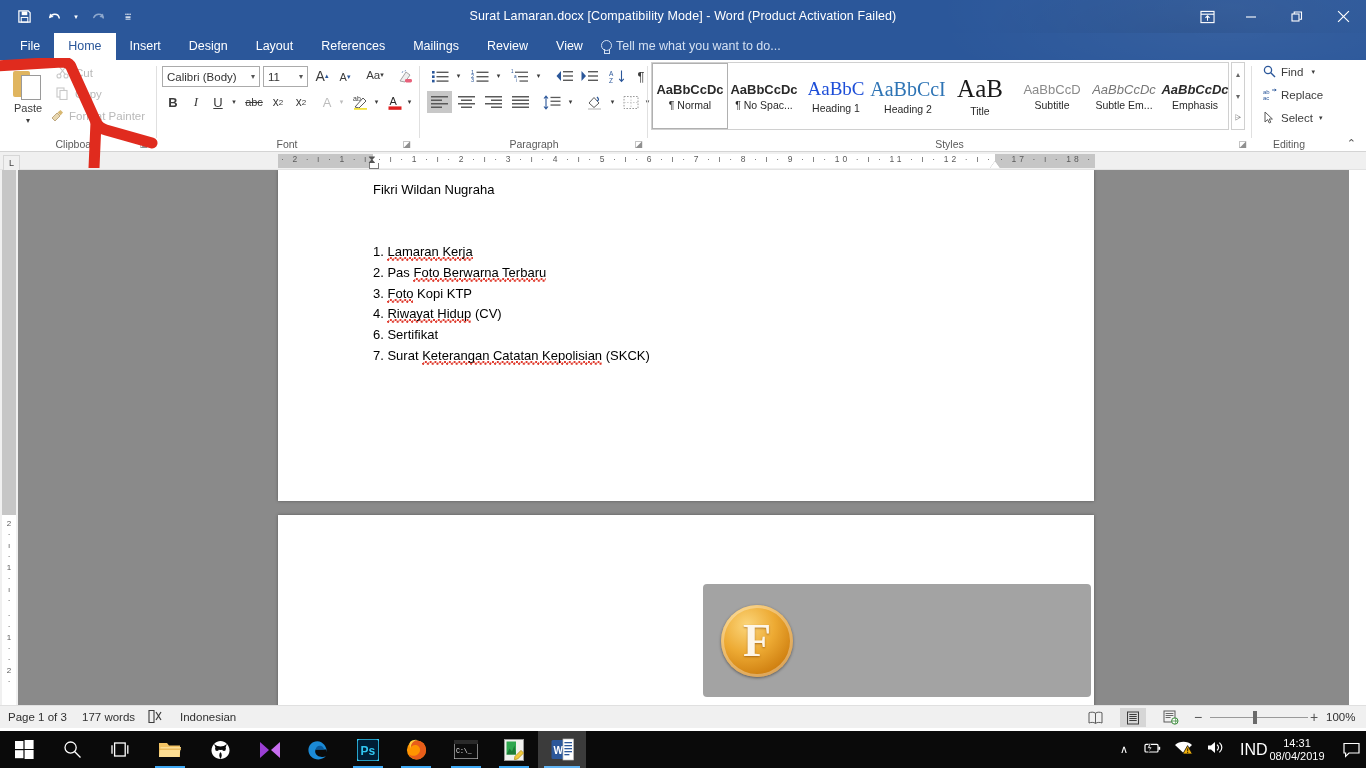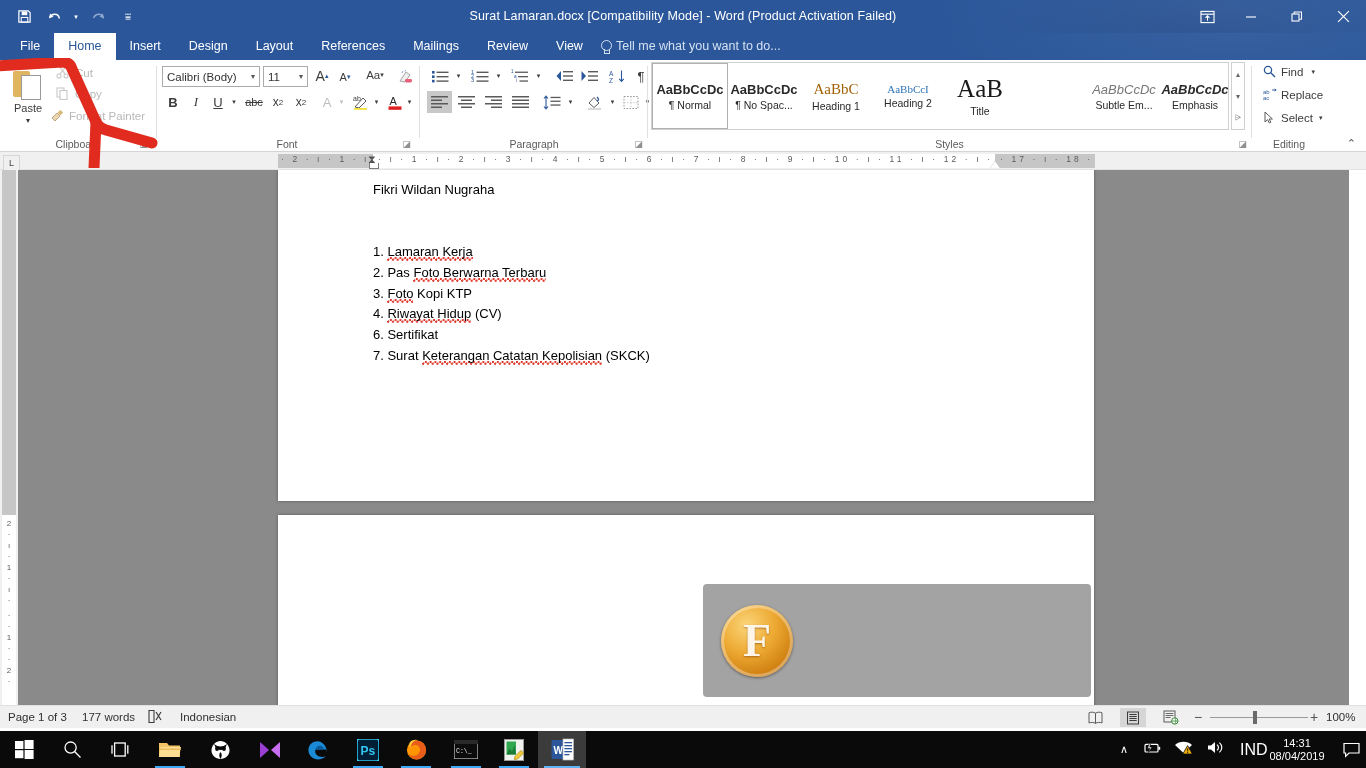--- a/index.html
+++ b/index.html
@@ -484,30 +484,34 @@
     <div class="stylesbox" style="width:578px;">
       <div class="stylecell sel" style="left:0;width:76px;">
         <div class="sprev" style="font-weight:600;">AaBbCcDc</div>
         <div class="sname">¶ Normal</div>
       </div>
       <div class="stylecell" style="left:76px;width:72px;">
         <div class="sprev" style="font-weight:600;">AaBbCcDc</div>
         <div class="sname">¶ No Spac...</div>
       </div>
       <div class="stylecell" style="left:148px;width:72px;">
-        <div class="sprev" style="font-family:'Liberation Serif',serif;font-size:15px;color:#a16207;">AaBbC</div>
+        <div class="sprev" style="font-family:'Liberation Serif',serif;font-size:19px;color:#1d4ed8;">AaBbC</div>
         <div class="sname">Heading 1</div>
       </div>
       <div class="stylecell" style="left:220px;width:72px;">
-        <div class="sprev" style="font-family:'Liberation Serif',serif;font-size:11px;color:#2e74b5;">AaBbCcI</div>
+        <div class="sprev" style="font-family:'Liberation Serif',serif;font-size:20px;color:#2e74b5;">AaBbCcI</div>
         <div class="sname">Heading 2</div>
       </div>
       <div class="stylecell" style="left:292px;width:72px;">
         <div class="sprev" style="font-family:'Liberation Serif',serif;font-size:25px;color:#1a1a1a;">AaB</div>
         <div class="sname">Title</div>
+      </div>
+      <div class="stylecell" style="left:364px;width:72px;">
+        <div class="sprev" style="color:#8a8a8a;">AaBbCcD</div>
+        <div class="sname">Subtitle</div>
       </div>
       <div class="stylecell" style="left:436px;width:72px;">
         <div class="sprev" style="font-style:italic;color:#777;">AaBbCcDc</div>
         <div class="sname">Subtle Em...</div>
       </div>
       <div class="stylecell" style="left:508px;width:70px;">
         <div class="sprev" style="font-style:italic;font-weight:600;color:#2a2a2a;">AaBbCcDc</div>
         <div class="sname">Emphasis</div>
       </div>
     </div>

